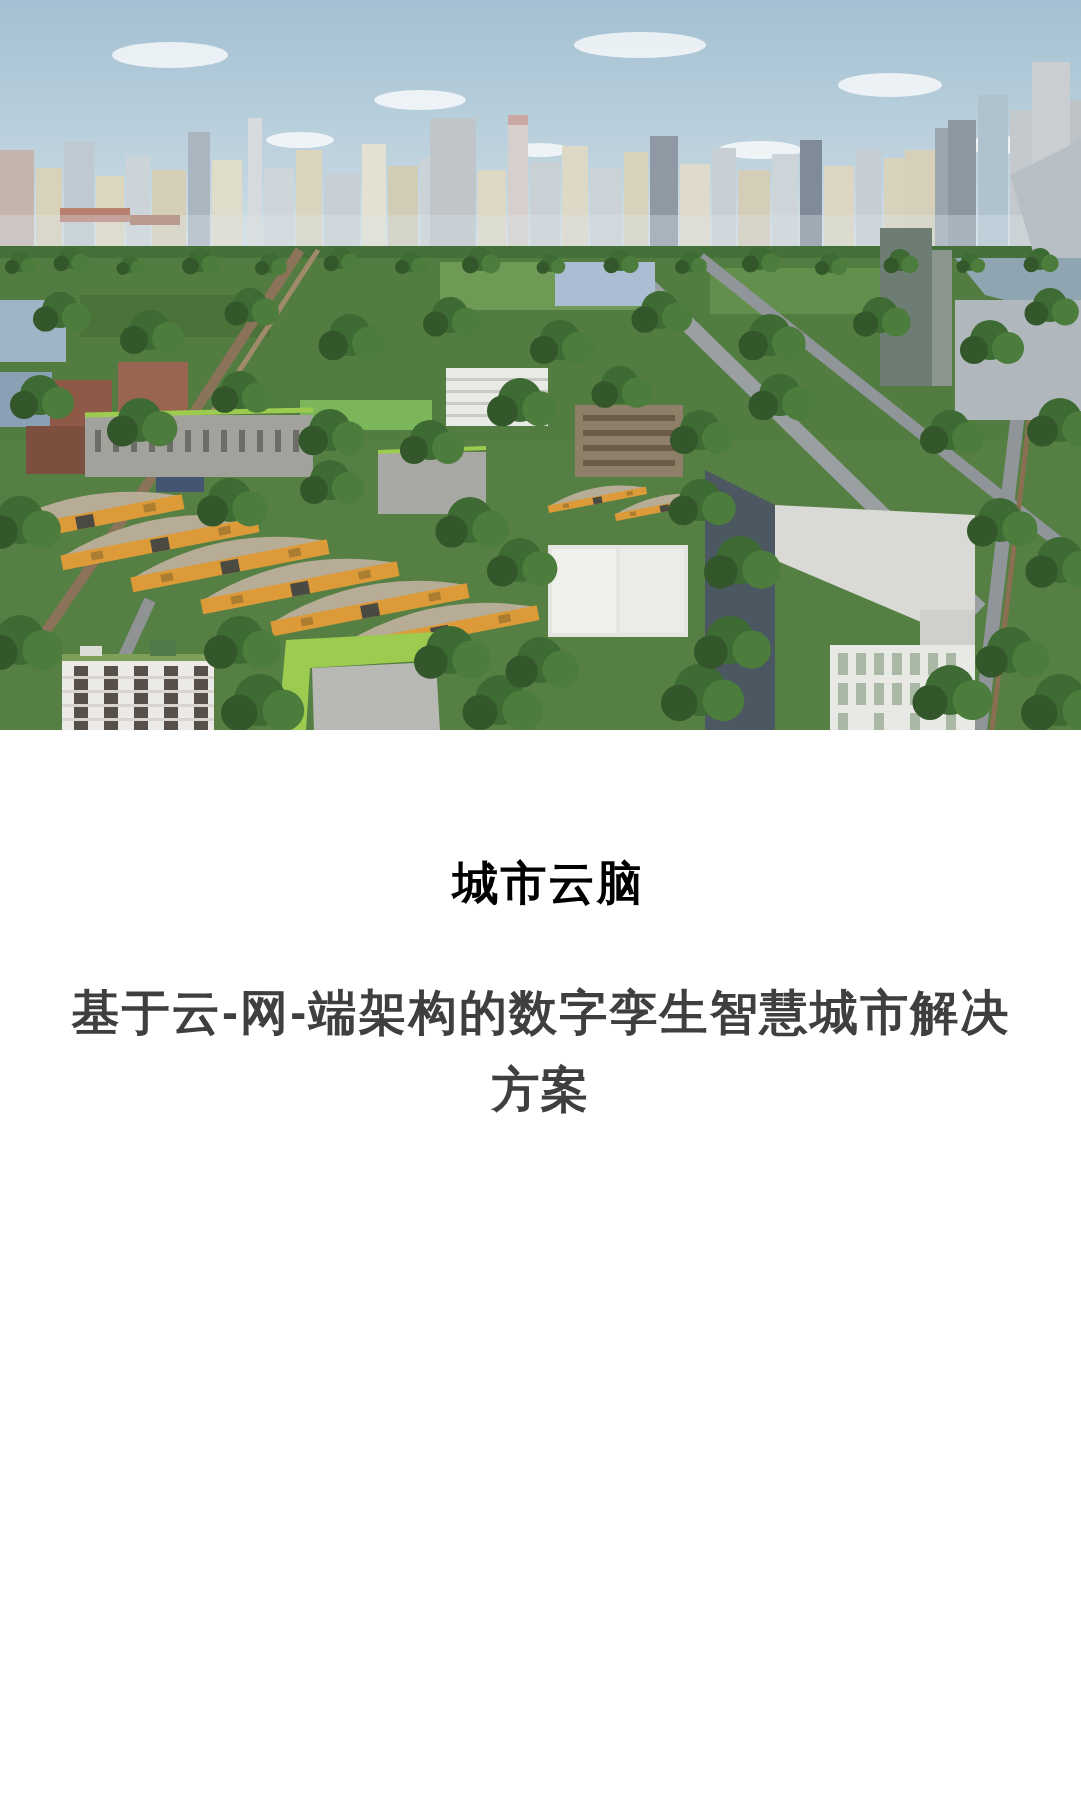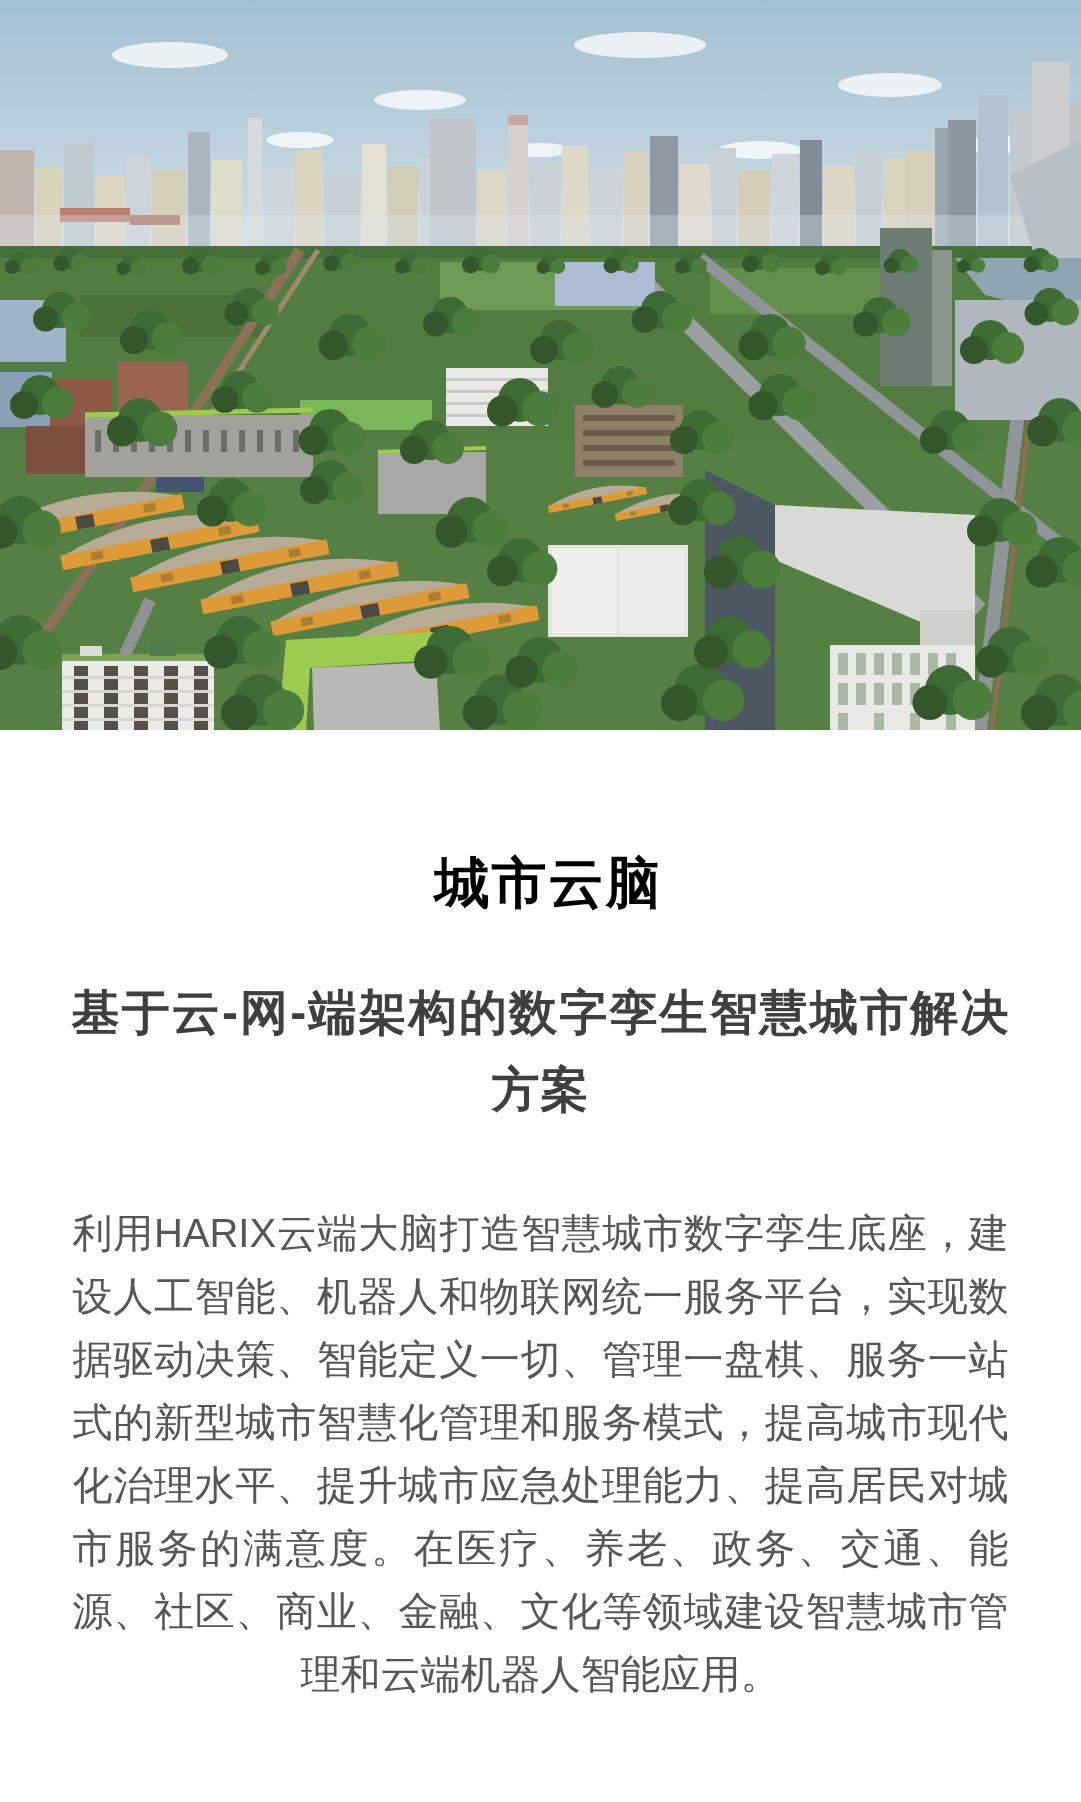--- a/index.html
+++ b/index.html
@@ -16,21 +16,21 @@
     background:var(--color-page-background);
     font-family:"Liberation Sans","DejaVu Sans",sans-serif;
   }
   .page{width:1081px;min-height:1802px;overflow:hidden;}
   figure.hero{margin:0;width:1081px;height:730px;overflow:hidden;background:#b7cdd9;}
   figure.hero svg{display:block;}
   section.content{padding:0 0 80px 0;}
   h1.page-title{
     margin:118px 0 0 0;
     text-align:center;
-    font-size:55px;
+    font-size:46px;
     line-height:70px;
     font-weight:700;
     letter-spacing:2px;
     color:var(--color-title);
     padding-left:16px;
   }
   h2.page-subtitle{
     margin:56px auto 0 auto;
     width:938px;
     font-size:48px;
@@ -315,16 +315,15 @@
         <use href="#tree" transform="translate(950 690) scale(2.5)"></use>
           <use href="#tree" transform="translate(1010 650) scale(2.3)"></use>
         <use href="#tree" transform="translate(1060 700) scale(2.6)"></use>
       </g>
     </svg>
   </figure>
 
   <section class="content">
     <h1 class="page-title">城市云脑</h1>
     <h2 class="page-subtitle">基于云-网-端架构的数字孪生智慧城市解决方案</h2>
-    <p class="body-text">利用HARIX云端大脑打造智慧城市数字孪生底座，建设人工智能、机器人和物联网统一服务平台，实现数据驱动决策、智能定义一切、管理一盘棋、服务一站式的新型城市智慧化管理和服务模式，提高城市现代化治理水平、提升城市应急处理能力、提高居民对城市服务的满意度。在医疗、养老、政务、交通、能源、社区、商业、金融、文化等领域建设智慧城市管理和云端机器人智能应用。</p>
   </section>
 
 </div>
 
 </body></html>

